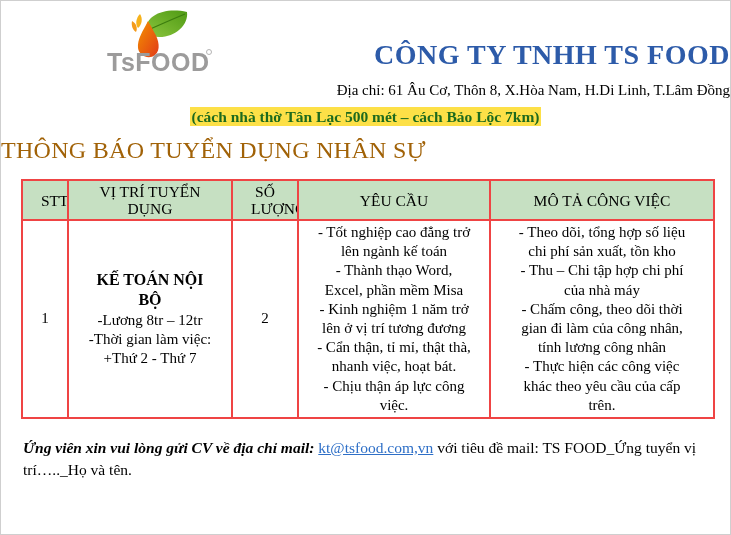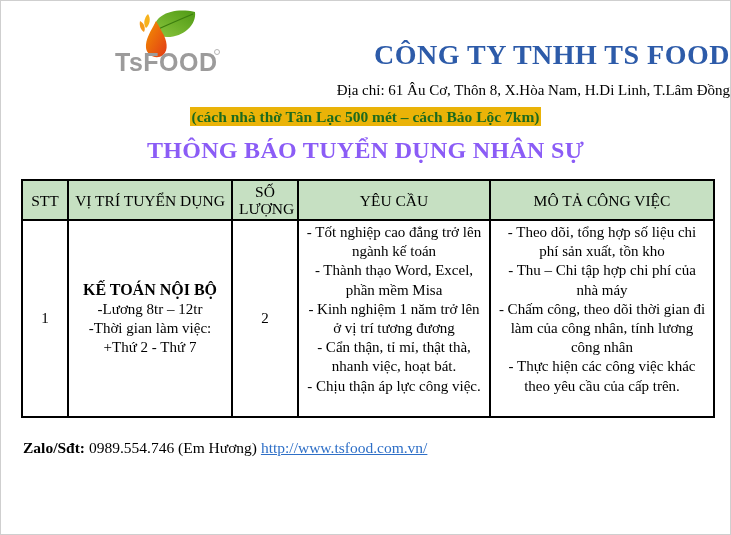--- a/index.html
+++ b/index.html
@@ -1,44 +1,44 @@
 <!DOCTYPE html>
 <html><head>
 <meta charset="utf-8">
 <style>
   html,body{margin:0;padding:0;}
   body{
     width:731px;height:535px;position:relative;background:#ffffff;
     font-family:"Liberation Serif","DejaVu Serif",serif;color:#000;
     border:1px solid #cfcfcf;box-sizing:border-box;overflow:hidden;
   }
-  .logo{position:absolute;left:106px;top:4px;width:120px;height:72px;}
+  .logo{position:absolute;left:98px;top:4px;width:120px;height:72px;}
   .company-title{
     position:absolute;left:0;top:38px;width:100%;text-align:right;
     color:#2d5ba9;font-weight:bold;font-size:28px;letter-spacing:.5px;
   }
   .address-line{
     position:absolute;left:0;top:81px;width:100%;text-align:right;
     font-size:15px;
   }
   .landmark-line{
     position:absolute;left:0;top:107px;width:100%;text-align:center;
     font-size:15.5px;font-weight:bold;
   }
-  .landmark-line span{background:#eab308;color:#1d6a1d;padding:1px 1px;}
+  .landmark-line span{background:#fde047;color:#1d6a1d;padding:1px 1px;}
   .announce-title{
-    position:absolute;left:0;top:136px;width:100%;text-align:center;
-    color:#8b5cf6;font-weight:bold;font-size:24px;letter-spacing:.3px;
+    position:absolute;left:0;top:136px;width:100%;
+    color:#a16207;font-weight:normal;font-size:24px;letter-spacing:.3px;
   }
   table.recruit{
     position:absolute;left:20px;top:178px;width:692px;
     border-collapse:collapse;table-layout:fixed;
   }
   table.recruit th,table.recruit td{
-    border:2px solid #000000;font-size:15px;padding:2px 6px;
+    border:2px solid #ef4444;font-size:15px;padding:2px 18px;
     overflow:hidden;
   }
   table.recruit th{
     background:#c6e0c2;font-weight:normal;text-align:center;
     height:31px;line-height:1.1;vertical-align:middle;font-size:15.5px;
   }
   table.recruit td{height:191px;line-height:1.28;text-align:center;}
   td.c-stt,td.c-qty{text-align:center;vertical-align:middle;}
   td.c-pos{vertical-align:middle;margin-top:24px;}
   td.c-req,td.c-desc{vertical-align:top;padding-top:4px;}
@@ -133,15 +133,15 @@
           <div>- Thu – Chi tập hợp chi phí của nhà máy</div>
           <div>- Chấm công, theo dõi thời gian đi làm của công nhân, tính lương công nhân</div>
           <div>- Thực hiện các công việc khác theo yêu cầu của cấp trên.</div>
         </td>
     </tr>
   </tbody>
 </table>
 
 <div class="footer">
   <div>
-    <span class="contact-label">Zalo/Sđt:</span><span> 0989.554.746 (Em Hương) </span><a class="link">http://www.tsfood.com.vn/</a>
+    <span class="lead">Ứng viên xin vui lòng gửi CV về địa chỉ mail: </span><a class="link">kt@tsfood.com,vn</a><span> với tiêu đề mail: TS FOOD_Ứng tuyển vị trí….._Họ và tên.</span>
   </div>
 </div>
 
 </body></html>

